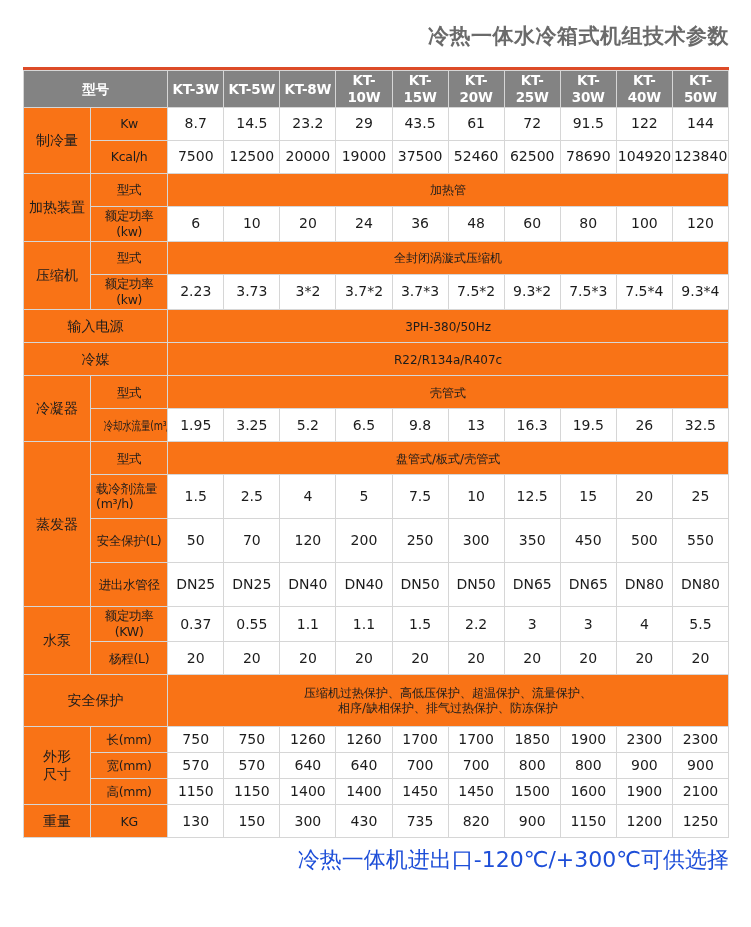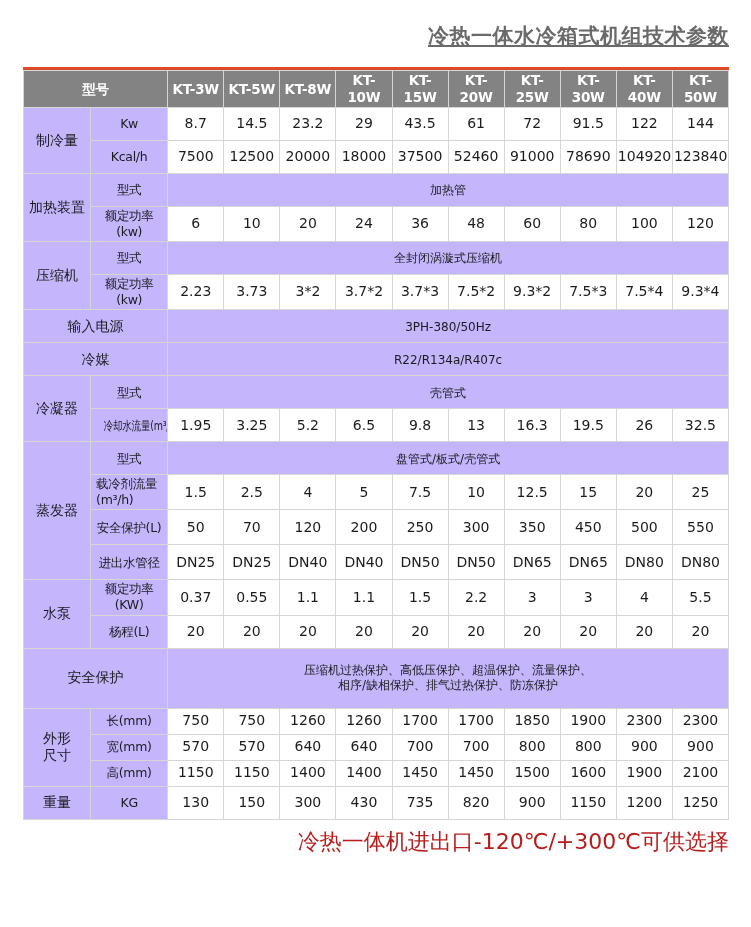--- a/index.html
+++ b/index.html
@@ -4,50 +4,50 @@
 <style>
   html,body{margin:0;padding:0;}
   body{
     width:751px;height:927px;background:#ffffff;
     font-family:"DejaVu Sans","Liberation Sans",sans-serif;
     color:#1c1c1c;overflow:hidden;
   }
   .page{padding:22px 22px 0 23px;}
   .title{
     text-align:right;font-size:21px;font-weight:bold;color:#6a6a6a;
-    line-height:28px;margin:0 0 17px 0;letter-spacing:.5px;text-decoration:underline;
+    line-height:28px;margin:0 0 17px 0;letter-spacing:.5px;
   }
   .accent-bar{height:3px;background:#dd4b28;width:706px;}
   table.spec{
     border-collapse:collapse;table-layout:fixed;width:706px;
   }
   table.spec th,table.spec td{
     border:1px solid #d6d6d6;text-align:center;vertical-align:middle;
     font-size:14px;padding:1px;line-height:1.25;overflow:hidden;
   }
   table.spec thead th{
     background:#838383;color:#ffffff;font-weight:600;font-size:13.5px;
     height:34px;letter-spacing:-.2px;
   }
   tr.r-def{height:33px;}
-  tr.r-tall{height:35px;}
+  tr.r-tall{height:44px;}
   tr.r-short{height:26px;}
-  tr.r-x2{height:60px;}
-  td.glabel,td.slabel,td.mlabel,td.spancell{background:#c4b5fd;}
+  tr.r-x2{height:52px;}
+  td.glabel,td.slabel,td.mlabel,td.spancell{background:#f97316;}
   td.val{background:#ffffff;}
   .cellspan{white-space:pre-line;display:inline-block;}
   td.slabel .cellspan{font-size:12.5px;letter-spacing:-.3px;}
   td.slabel.compress .cellspan{
     font-size:12.5px;white-space:nowrap;transform:scaleX(.76);transform-origin:center;
   }
   td.slabel.wrapleft{text-align:left;padding-left:5px;}
   td.spancell .cellspan{font-size:12px;}
   td.glabel .cellspan{font-size:14px;text-align:center;}
   .footer{
-    width:706px;text-align:right;color:#b91c1c;font-size:22px;
+    width:706px;text-align:right;color:#1d4ed8;font-size:22px;
     line-height:29px;margin-top:7px;font-weight:500;
   }
 </style>
 </head>
 <body>
 
 <div class="page">
   <div class="title">冷热一体水冷箱式机组技术参数</div>
 
   <div class="accent-bar"></div>
@@ -97,24 +97,24 @@
           <td class="val"><span class="cellspan">72</span></td>
           <td class="val"><span class="cellspan">91.5</span></td>
           <td class="val"><span class="cellspan">122</span></td>
           <td class="val"><span class="cellspan">144</span></td>
         </tr>
         <tr class="r-def">
           <td class="slabel"><span class="cellspan">Kcal/h</span></td>
           <td class="val"><span class="cellspan">7500</span></td>
           <td class="val"><span class="cellspan">12500</span></td>
           <td class="val"><span class="cellspan">20000</span></td>
-          <td class="val"><span class="cellspan">18000</span></td>
+          <td class="val"><span class="cellspan">19000</span></td>
           <td class="val"><span class="cellspan">37500</span></td>
           <td class="val"><span class="cellspan">52460</span></td>
-          <td class="val"><span class="cellspan">91000</span></td>
+          <td class="val"><span class="cellspan">62500</span></td>
           <td class="val"><span class="cellspan">78690</span></td>
           <td class="val"><span class="cellspan">104920</span></td>
           <td class="val"><span class="cellspan">123840</span></td>
         </tr>
         <tr class="r-def">
           <td class="glabel" rowspan="2"><span class="cellspan">加热装置</span></td>
           <td class="slabel"><span class="cellspan">型式</span></td>
           <td class="spancell" colspan="10"><span class="cellspan">加热管</span></td>
         </tr>
         <tr class="r-def">

